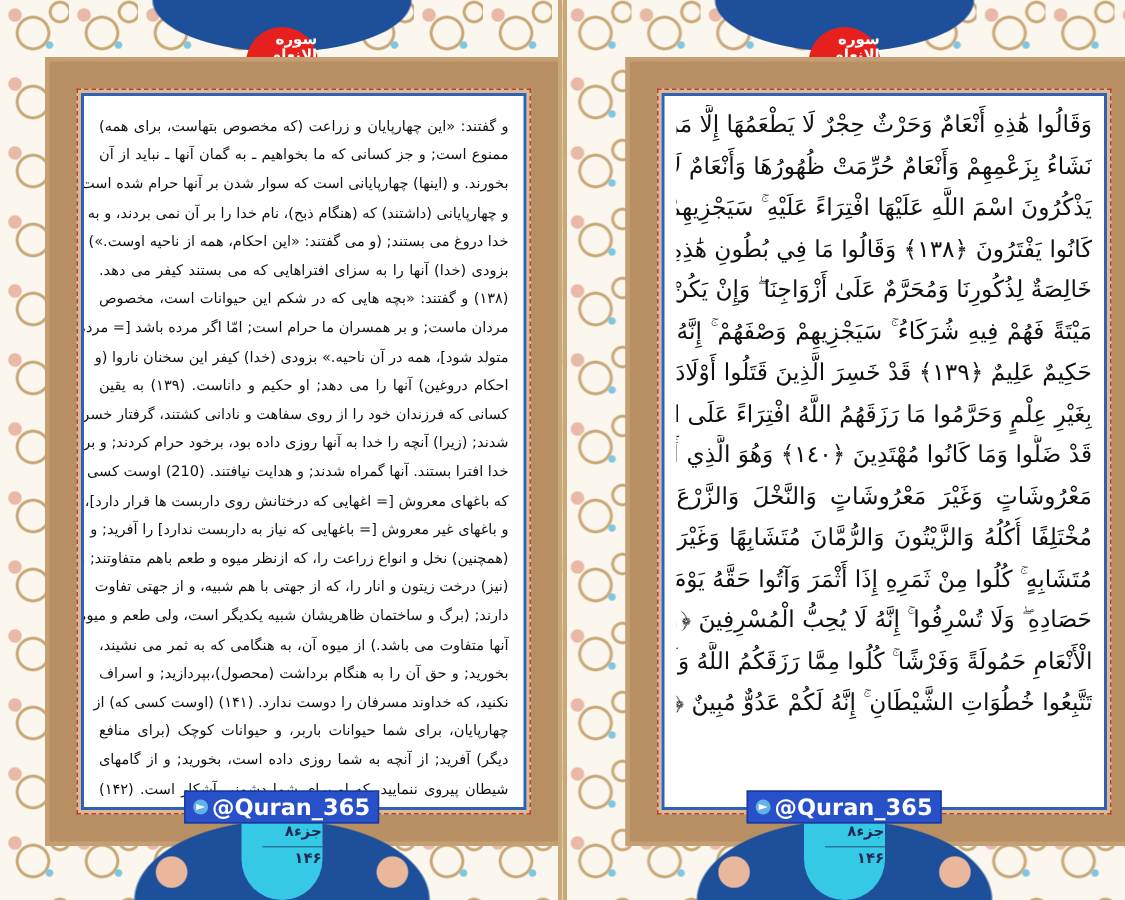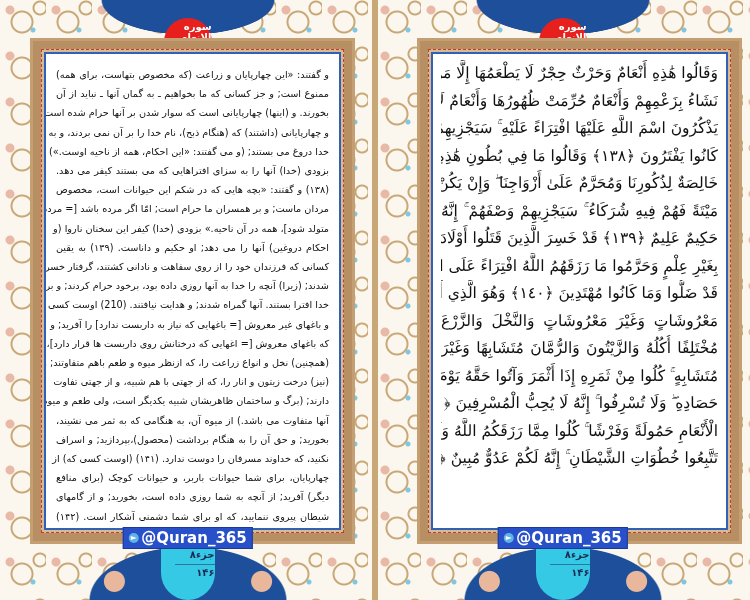--- a/index.html
+++ b/index.html
@@ -41,21 +41,21 @@
     border-radius: 24px 24px 0 0; font-size: 10px; font-weight: bold;
     display: flex; align-items: center; justify-content: center;
     direction: rtl; padding-top: 3px;
   }
 
   
   .frame {
     position: absolute; top: 38px; height: 484px;
     border: 3px solid #c59f74;
     background: #b88f63;
-    padding: 8px;
+    padding: 18px;
   }
   .frame-inner {
     width: 100%; height: 100%; box-sizing: border-box;
     border: 1px dashed #c33a2f;
     background: #d8b995;
     padding: 2px;
   }
   .text-box {
     width: 100%; height: 100%; box-sizing: border-box;
     background: #ffffff; border: 2px solid #2f62b5;
@@ -128,22 +128,22 @@
               <div>و چهارپایانی (داشتند) که (هنگام ذبح)، نام خدا را بر آن نمی بردند، و به</div>
               <div>خدا دروغ می بستند; (و می گفتند: «این احکام، همه از ناحیه اوست.»)</div>
               <div>بزودی (خدا) آنها را به سزای افتراهایی که می بستند کیفر می دهد.</div>
               <div>(۱۳۸) و گفتند: «بچه هایی که در شکم این حیوانات است، مخصوص</div>
               <div>مردان ماست; و بر همسران ما حرام است; امّا اگر مرده باشد [= مرده</div>
               <div>متولد شود]، همه در آن ناحیه.» بزودی (خدا) کیفر این سخنان ناروا (و</div>
               <div>احکام دروغین) آنها را می دهد; او حکیم و داناست. (۱۳۹) به یقین</div>
               <div>کسانی که فرزندان خود را از روی سفاهت و نادانی کشتند، گرفتار خسران</div>
               <div>شدند; (زیرا) آنچه را خدا به آنها روزی داده بود، برخود حرام کردند; و بر</div>
               <div>خدا افترا بستند. آنها گمراه شدند; و هدایت نیافتند. (210) اوست کسی</div>
+              <div>که باغهای معروش [= اغهایی که درختانش روی داربست ها قرار دارد]،</div>
               <div>و باغهای غیر معروش [= باغهایی که نیاز به داربست ندارد] را آفرید; و</div>
-              <div>که باغهای معروش [= اغهایی که درختانش روی داربست ها قرار دارد]،</div>
               <div>(همچنین) نخل و انواع زراعت را، که ازنظر میوه و طعم باهم متفاوتند; و</div>
               <div>(نیز) درخت زیتون و انار را، که از جهتی با هم شبیه، و از جهتی تفاوت</div>
               <div>دارند; (برگ و ساختمان ظاهریشان شبیه یکدیگر است، ولی طعم و میوه</div>
               <div>آنها متفاوت می باشد.) از میوه آن، به هنگامی که به ثمر می نشیند،</div>
               <div>بخورید; و حق آن را به هنگام برداشت  (محصول)،بپردازید; و اسراف</div>
               <div>نکنید، که خداوند مسرفان را دوست ندارد. (۱۴۱) (اوست کسی که) از</div>
               <div>چهارپایان، برای شما حیوانات باربر، و حیوانات کوچک (برای منافع</div>
               <div>دیگر) آفرید; از آنچه به شما روزی داده است، بخورید; و از گامهای</div>
               <div>شیطان پیروی ننمایید، که او برای شما دشمنی آشکار است. (۱۴۲)</div>
             </div>

